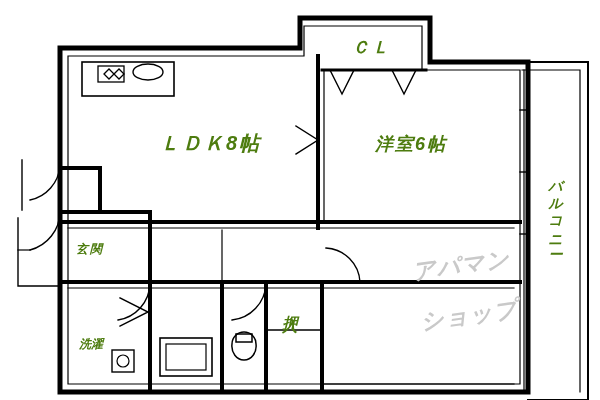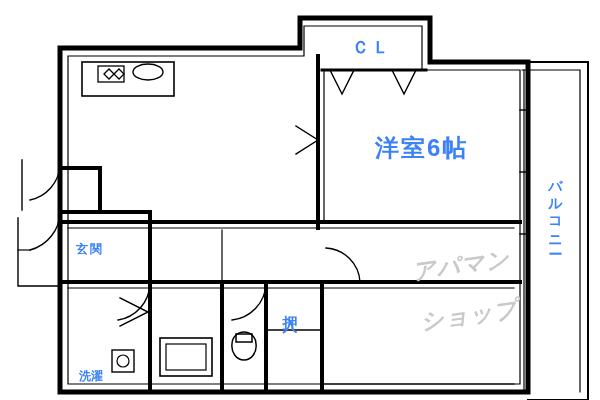--- a/index.html
+++ b/index.html
@@ -10,27 +10,28 @@
     overflow:hidden;
   }
   #plan{
     position:relative;
     width:600px;height:400px;
     background:#ffffff;
   }
   #plan svg{position:absolute;left:0;top:0;}
   .lbl{
     position:absolute;
-    color:#3b82f6;
+    color:#4d7c0f;
     font-weight:bold;
     white-space:nowrap;
     letter-spacing:1px;
+    font-style:italic;
   }
   .lbl-ldk{font-size:20px;letter-spacing:2px;}
-  .lbl-room{font-size:24px;letter-spacing:2px;text-align:center;}
+  .lbl-room{font-size:18px;letter-spacing:2px;text-align:center;}
   .lbl-cl{font-size:17px;letter-spacing:3px;}
   .lbl-genkan{font-size:12px;letter-spacing:2px;}
   .lbl-sentaku{font-size:12px;letter-spacing:0px;}
   .lbl-vert{
     font-size:15px;
     writing-mode:vertical-rl;
     text-orientation:upright;
     letter-spacing:2px;
     line-height:1;
   }
@@ -143,29 +144,30 @@
       <path d="M520 234 L528 234" stroke-width="1.4"></path>
       <path d="M524 70 L524 392" stroke-width="1.2"></path>
 
       <path d="M222 230 L222 282" stroke-width="1.2"></path>
 
       <path d="M322 384 L514 384" stroke-width="1.2"></path>
 
     </g>
   </svg>
 
+  <div class="lbl lbl-ldk" style="left:160px;top:130px;">ＬＤＫ8帖</div>
 
   <div class="lbl lbl-cl" style="left:352px;top:36px;">ＣＬ</div>
 
   <div class="lbl lbl-room" style="left:375px;top:132px;">洋室6帖</div>
 
 
   <div class="lbl lbl-genkan" style="left:76px;top:241px;">玄関</div>
 
-  <div class="lbl lbl-sentaku" style="left:79px;top:368px;">洗濯</div>
+  <div class="lbl lbl-sentaku" style="left:79px;top:336px;">洗濯</div>
 
   <div class="lbl lbl-vert" style="left:283px;top:303px;">押入</div>
 
   <div class="lbl lbl-balcony" style="left:549px;top:170px;">バルコニー</div>
 
   <div class="wm wm1" style="left:412px;top:250px;">アパマン</div>
   <div class="wm wm2" style="left:420px;top:300px;">ショップ</div>
 
 </div>
 

